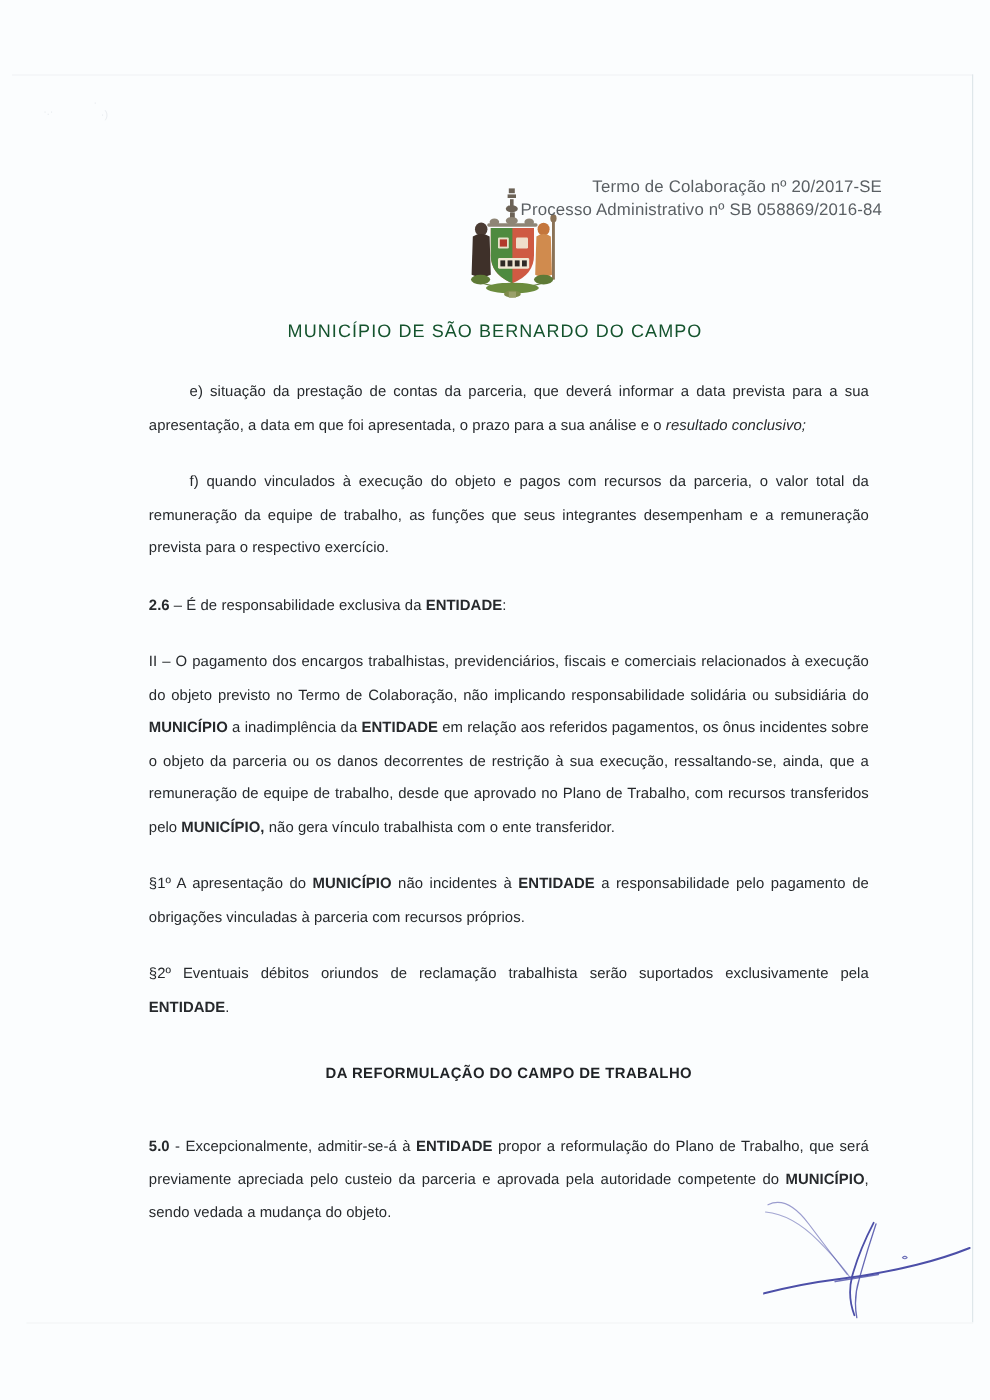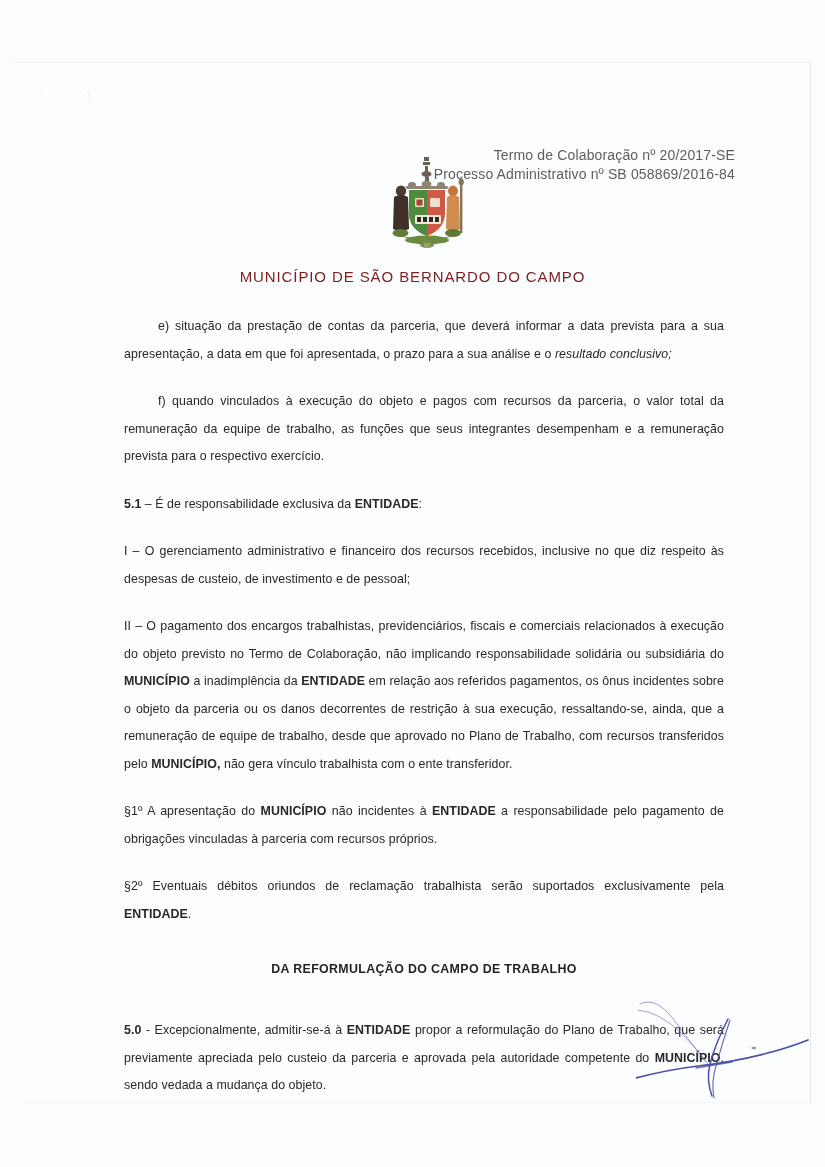--- a/index.html
+++ b/index.html
@@ -83,21 +83,21 @@
     width: 84px;
     height: 96px;
   }
 
   .muni-title {
     position: absolute;
     left: 0;
     top: 122px;
     width: 825px;
     text-align: center;
-    color: #7f1d1d;
+    color: #14532d;
     font-size: 15px;
     letter-spacing: 0.9px;
     font-weight: 400;
   }
 
   
   .body-area {
     position: absolute;
     left: 124px;
     top: 313px;
@@ -215,23 +215,22 @@
 
     <div class="muni-title">MUNICÍPIO DE SÃO BERNARDO DO CAMPO</div>
   </div>
 
   <div class="body-area">
 
     <p class="para indent"><span>e) situação da prestação de contas da parceria, que deverá informar a data prevista para a sua apresentação, a data em que foi apresentada, o prazo para a sua análise e o </span><i>resultado conclusivo;</i></p>
 
     <p class="para indent">f) quando vinculados à execução do objeto e pagos com recursos da parceria, o valor total da remuneração da equipe de trabalho, as funções que seus integrantes desempenham e a remuneração prevista para o respectivo exercício.</p>
 
-    <p class="para sp-before"><b>5.1</b><span> – É de responsabilidade exclusiva da </span><b>ENTIDADE</b><span>:</span></p>
-
-    <p class="para sp-before">I – O gerenciamento administrativo e financeiro dos recursos recebidos, inclusive no que diz respeito às despesas de custeio, de investimento e de pessoal;</p>
+    <p class="para sp-before"><b>2.6</b><span> – É de responsabilidade exclusiva da </span><b>ENTIDADE</b><span>:</span></p>
+
 
     <p class="para sp-before"><span>II – O pagamento dos encargos trabalhistas, previdenciários, fiscais e comerciais relacionados à execução do objeto previsto no Termo de Colaboração, não implicando responsabilidade solidária ou subsidiária do </span><b>MUNICÍPIO</b><span> a inadimplência da </span><b>ENTIDADE</b><span> em relação aos referidos pagamentos, os ônus incidentes sobre o objeto da parceria ou os danos decorrentes de restrição à sua execução, ressaltando-se, ainda, que a remuneração de equipe de trabalho, desde que aprovado no Plano de Trabalho, com recursos transferidos pelo </span><b>MUNICÍPIO,</b><span> não gera vínculo trabalhista com o ente transferidor.</span></p>
 
     <p class="para sp-before"><span>§1º A apresentação do </span><b>MUNICÍPIO</b><span> não incidentes à </span><b>ENTIDADE</b><span> a responsabilidade pelo pagamento de obrigações vinculadas à parceria com recursos próprios.</span></p>
 
     <p class="para sp-before"><span>§2º Eventuais débitos oriundos de reclamação trabalhista serão suportados exclusivamente pela </span><b>ENTIDADE</b><span>.</span></p>
 
     <div class="clause-head">
       <span class="l2">DA REFORMULAÇÃO DO CAMPO DE TRABALHO</span>
     </div>

